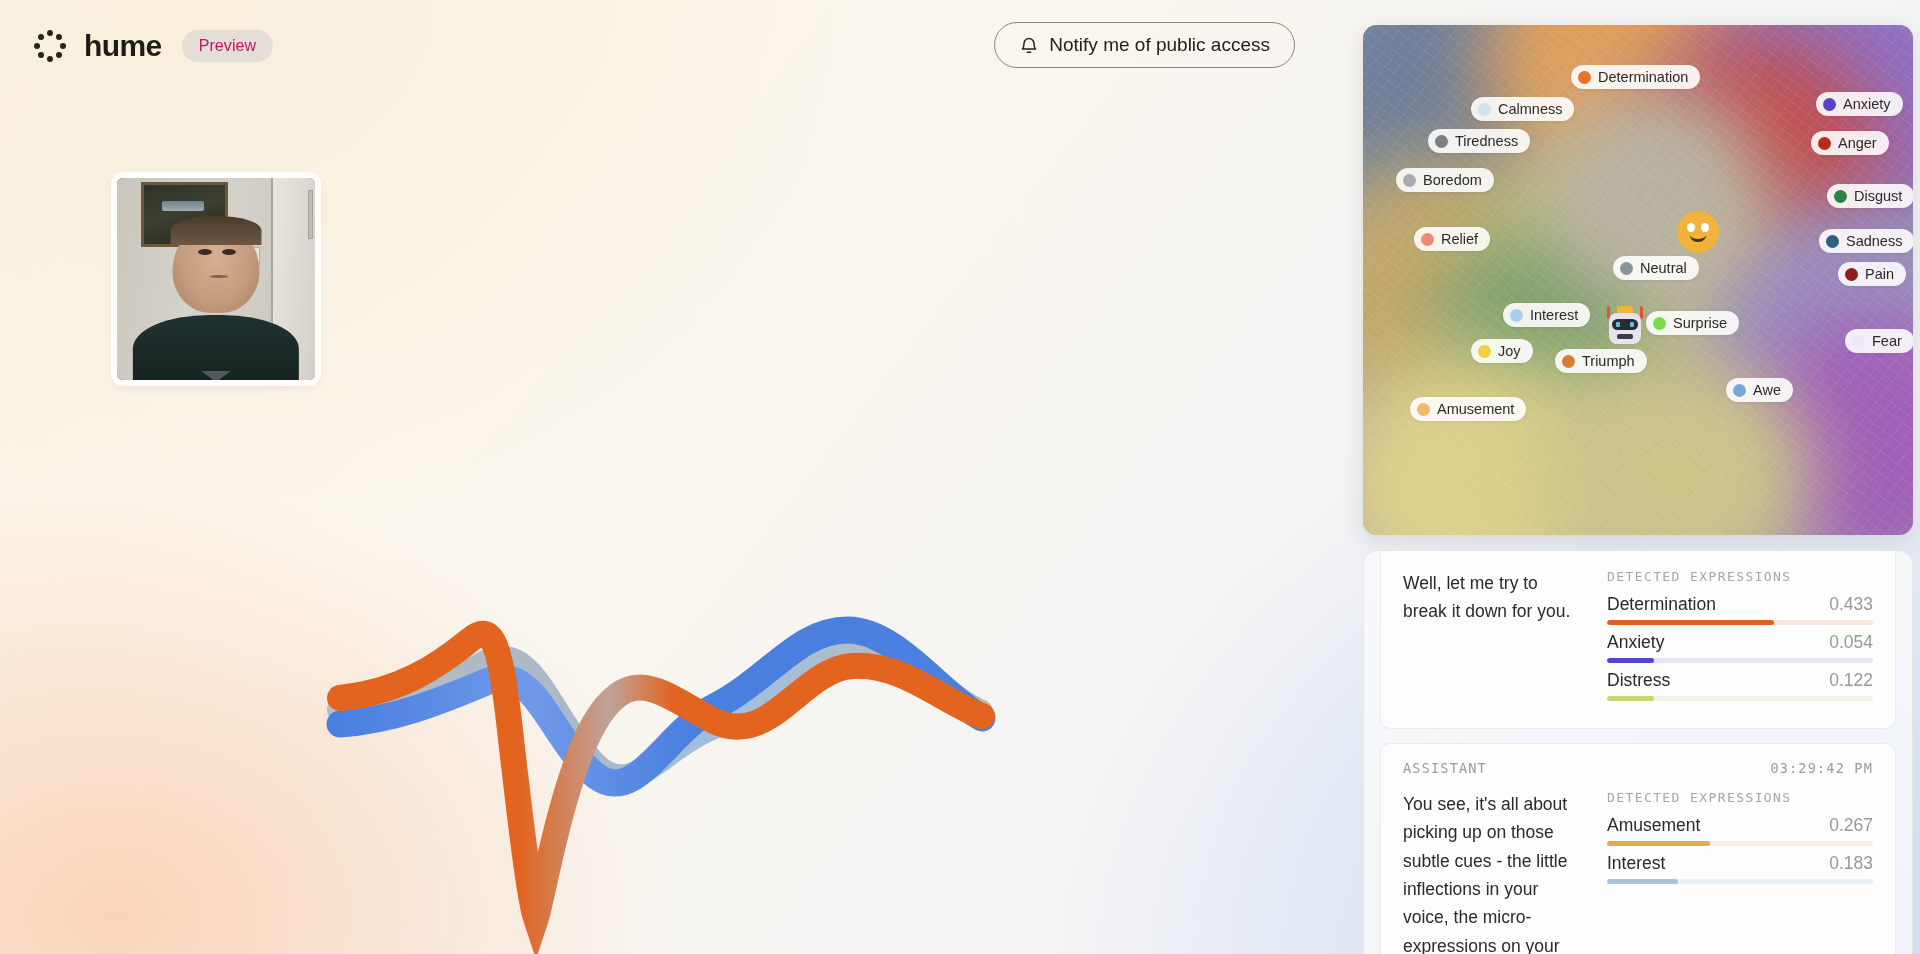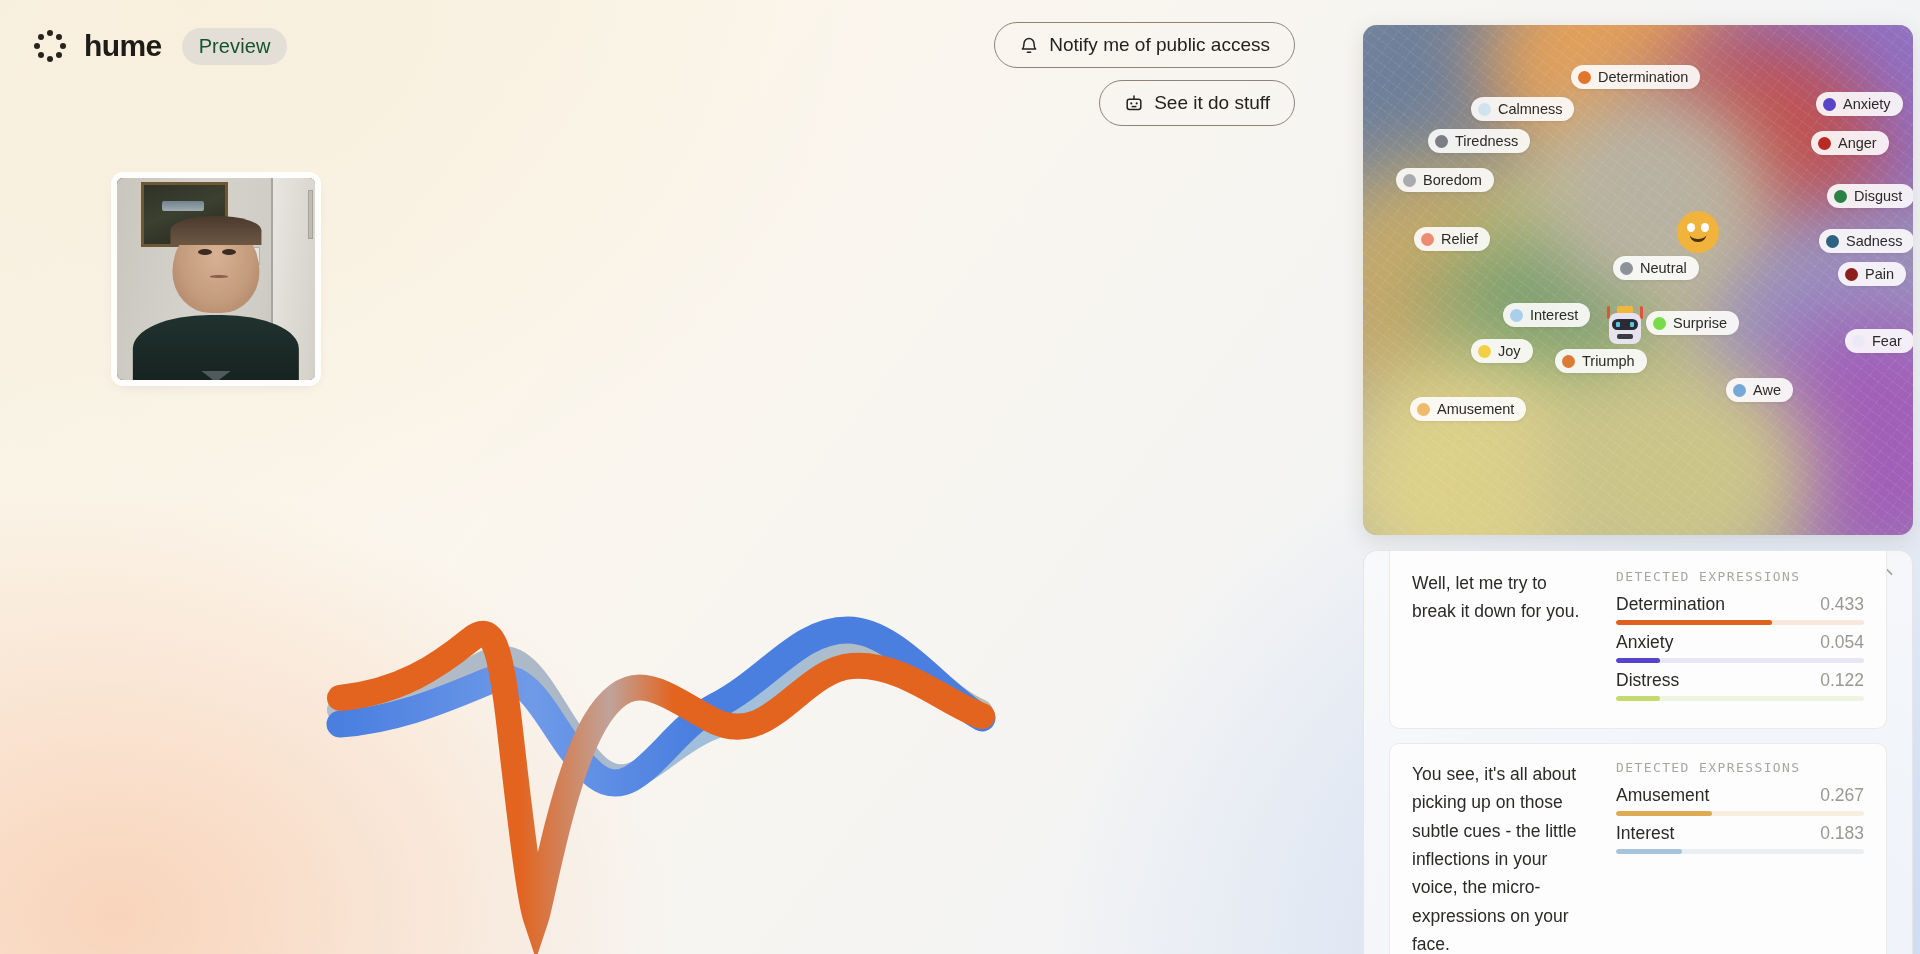--- a/index.html
+++ b/index.html
@@ -28,23 +28,23 @@
   .logo-mark { width: 40px; height: 40px; position: relative; }
   .logo-mark i {
     position: absolute; width: 6.5px; height: 6.5px; border-radius: 50%;
     background: #26241f;
   }
   .brand-word {
     font-size: 30px; font-weight: 600; color: #1e1c19; letter-spacing: -0.6px;
   }
   .preview-pill {
     margin-left: 6px;
-    background: #e3dfd6; color: #14532d;
+    background: #e3dfd6; color: #be185d;
     border-radius: 999px; padding: 7px 17px;
-    font-size: 20px; letter-spacing: 0.1px;
+    font-size: 16px; letter-spacing: 0.1px;
   }
   .head-actions {
     position: absolute; right: 625px; top: 22px;
     display: flex; flex-direction: column; align-items: flex-end; gap: 12px;
   }
   .pill-btn {
     display: inline-flex; align-items: center; gap: 10px;
     border: 1px solid #8c8577; border-radius: 999px;
     background: transparent; color: #24221e;
     font-size: 19px; padding: 11px 24px;
@@ -210,21 +210,21 @@
   
   .chat-panel {
     position: absolute; left: 1363px; top: 550px;
     width: 550px; height: 404px;
     border-radius: 14px 14px 0 0;
     background: rgba(252,252,252,0.72);
     border: 1px solid #e7e6e2;
     border-bottom: none;
     overflow: hidden;
   }
-  .chat-scroll { position: absolute; inset: 0; padding: 0 25px; overflow: hidden; }
+  .chat-scroll { position: absolute; inset: 0; padding: 0 16px; overflow: hidden; }
   .msg-card {
     background: #fdfdfd;
     border: 1px solid #eceae6;
     border-radius: 10px;
     padding: 16px 22px 20px 22px;
     margin-bottom: 14px;
   }
   .msg-card.first { border-top: none; border-radius: 0 0 10px 10px; margin-top: -34px; padding-top: 52px; }
   .msg-meta {
     display: flex; justify-content: space-between; align-items: center;
@@ -283,32 +283,20 @@
     <button class="pill-btn">
       <span>
         <svg width="20" height="21" viewBox="0 0 20 21" fill="none" stroke="#24221e" stroke-width="1.5" stroke-linecap="round" stroke-linejoin="round">
           <path d="M5 8.5a5 5 0 0 1 10 0c0 4 1.6 5.5 1.6 5.5H3.4S5 12.5 5 8.5Z"></path>
           <path d="M8.4 17.2h3.2"></path>
         </svg>
       </span>
       <span>Notify me of public access</span>
     </button>
 
-    <button class="pill-btn">
-      <span>
-        <svg width="20" height="20" viewBox="0 0 20 20" fill="none" stroke="#24221e" stroke-width="1.5" stroke-linejoin="round">
-          <rect x="3.2" y="6.2" width="13.6" height="10.3" rx="2.2"></rect>
-          <path d="M10 2.4v3.8"></path>
-          <circle cx="7.3" cy="10.4" r="1.05" fill="#24221e" stroke="none"></circle>
-          <circle cx="12.7" cy="10.4" r="1.05" fill="#24221e" stroke="none"></circle>
-          <path d="M7.6 13.6h4.8"></path>
-        </svg>
-      </span>
-      <span>See it do stuff</span>
-    </button>
   </div>
 </div>
 
 <div class="webcam">
   <div class="wall"></div>
   <div class="art"></div>
   <div class="door">
       <div class="doorpanel"></div>
     </div>
   <div class="switch"></div>
@@ -498,20 +486,24 @@
                 <span class="exp-val">0.122</span>
               </div>
               <div class="exp-bar" style="background: rgb(238, 243, 226);">
                 <div class="fill" style="background: rgb(195, 219, 110); width: 17.69%;"></div>
               </div>
             </div>
           </div>
         </div>
       </div>
       <div class="msg-card">
+        <div class="msg-meta">
+          <div class="msg-role">ASSISTANT</div>
+          <div class="msg-time">03:29:42 PM</div>
+        </div>
         <div class="msg-body">
           <div class="msg-text">You see, it's all about picking up on those subtle cues - the little inflections in your voice, the micro-expressions on your face.</div>
           <div class="exp-col">
             <div class="exp-head">DETECTED EXPRESSIONS</div>
             <div class="exp-row">
               <div class="exp-line">
                 <span class="exp-name">Amusement</span>
                 <span class="exp-val">0.267</span>
               </div>
               <div class="exp-bar" style="background: rgb(246, 239, 223);">

